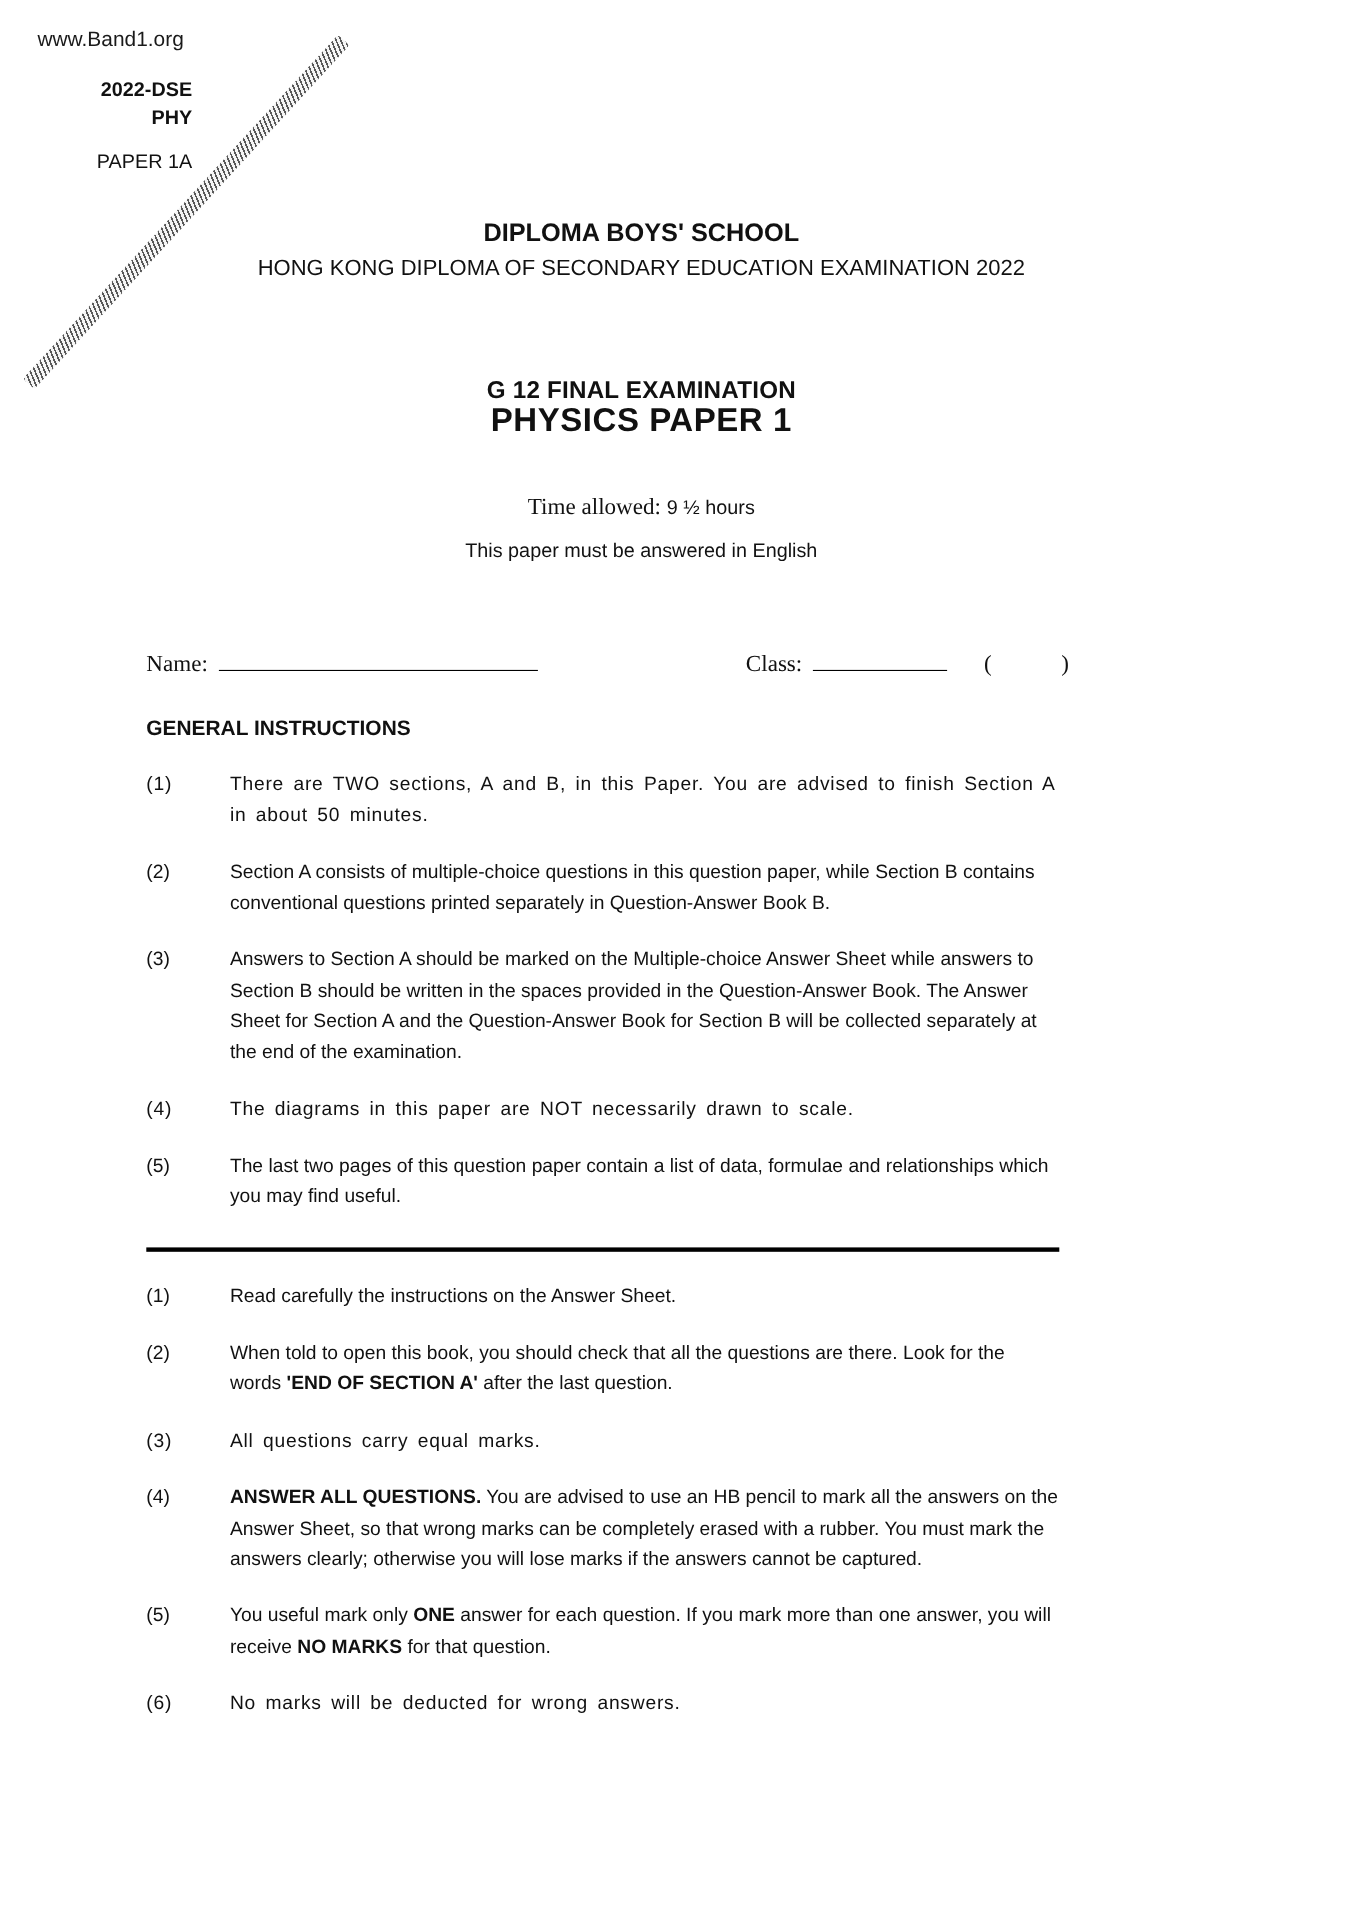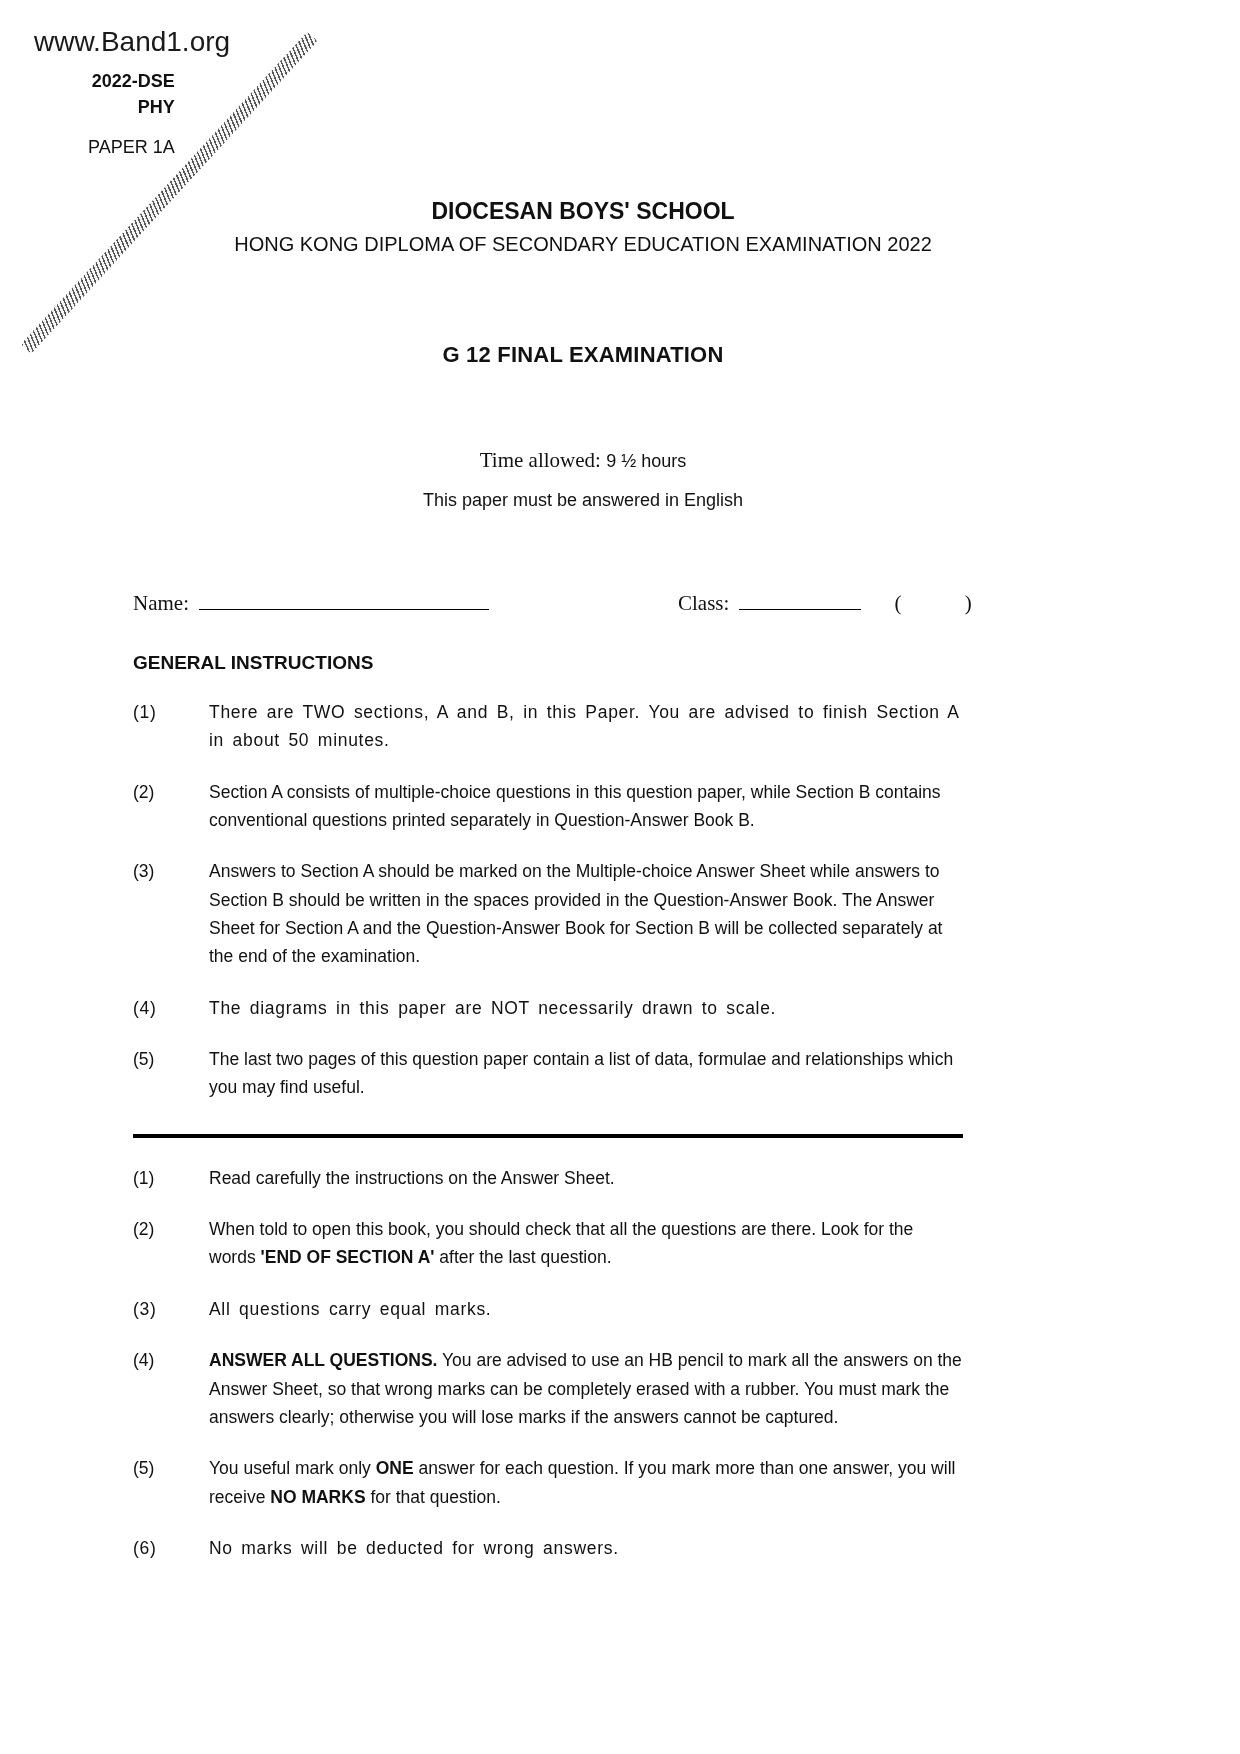--- a/index.html
+++ b/index.html
@@ -8,21 +8,21 @@
     width:1240px;height:1754px;
     background:#ffffff;
     font-family:"Liberation Sans", sans-serif;
     color:#111;
     overflow:hidden;
     margin:0 auto;
   }
   
   .watermark{
     position:absolute;left:34px;top:26px;
-    font-size:28px;color:#1a1a1a;text-align:center;
+    font-size:19px;color:#1a1a1a;text-align:center;
   }
   .corner{
     position:absolute;left:88px;top:68px;
     font-size:18px;line-height:1.45;
   }
   .corner .b{font-weight:bold;text-align:right;}
   .corner .p1a{margin-top:14px;font-weight:normal;}
   
   .strike{
     position:absolute;left:26px;top:342px;
@@ -69,23 +69,24 @@
   <div class="watermark">www.Band1.org</div>
 
   <div class="corner">
     <div class="b">2022-DSE</div>
     <div class="b">PHY</div>
     <div class="p1a">PAPER 1A</div>
   </div>
 
   <div class="strike"></div>
 
-  <div class="hline school">DIOCESAN BOYS' SCHOOL</div>
+  <div class="hline school">DIPLOMA BOYS' SCHOOL</div>
   <div class="hline exam">HONG KONG DIPLOMA OF SECONDARY EDUCATION EXAMINATION 2022</div>
   <div class="hline g12">G 12 FINAL EXAMINATION</div>
+  <div class="hline paper-title">PHYSICS PAPER 1</div>
   <div class="hline time">
     <span>Time allowed:</span>
     <span class="val">9 ½ hours</span>
   </div>
   <div class="hline note">This paper must be answered in English</div>
 
   <div class="fields">
     <span>Name:</span><span class="uline u-name"></span>
     <span class="class-wrap">
       <span>Class:</span><span class="uline u-class"></span>

